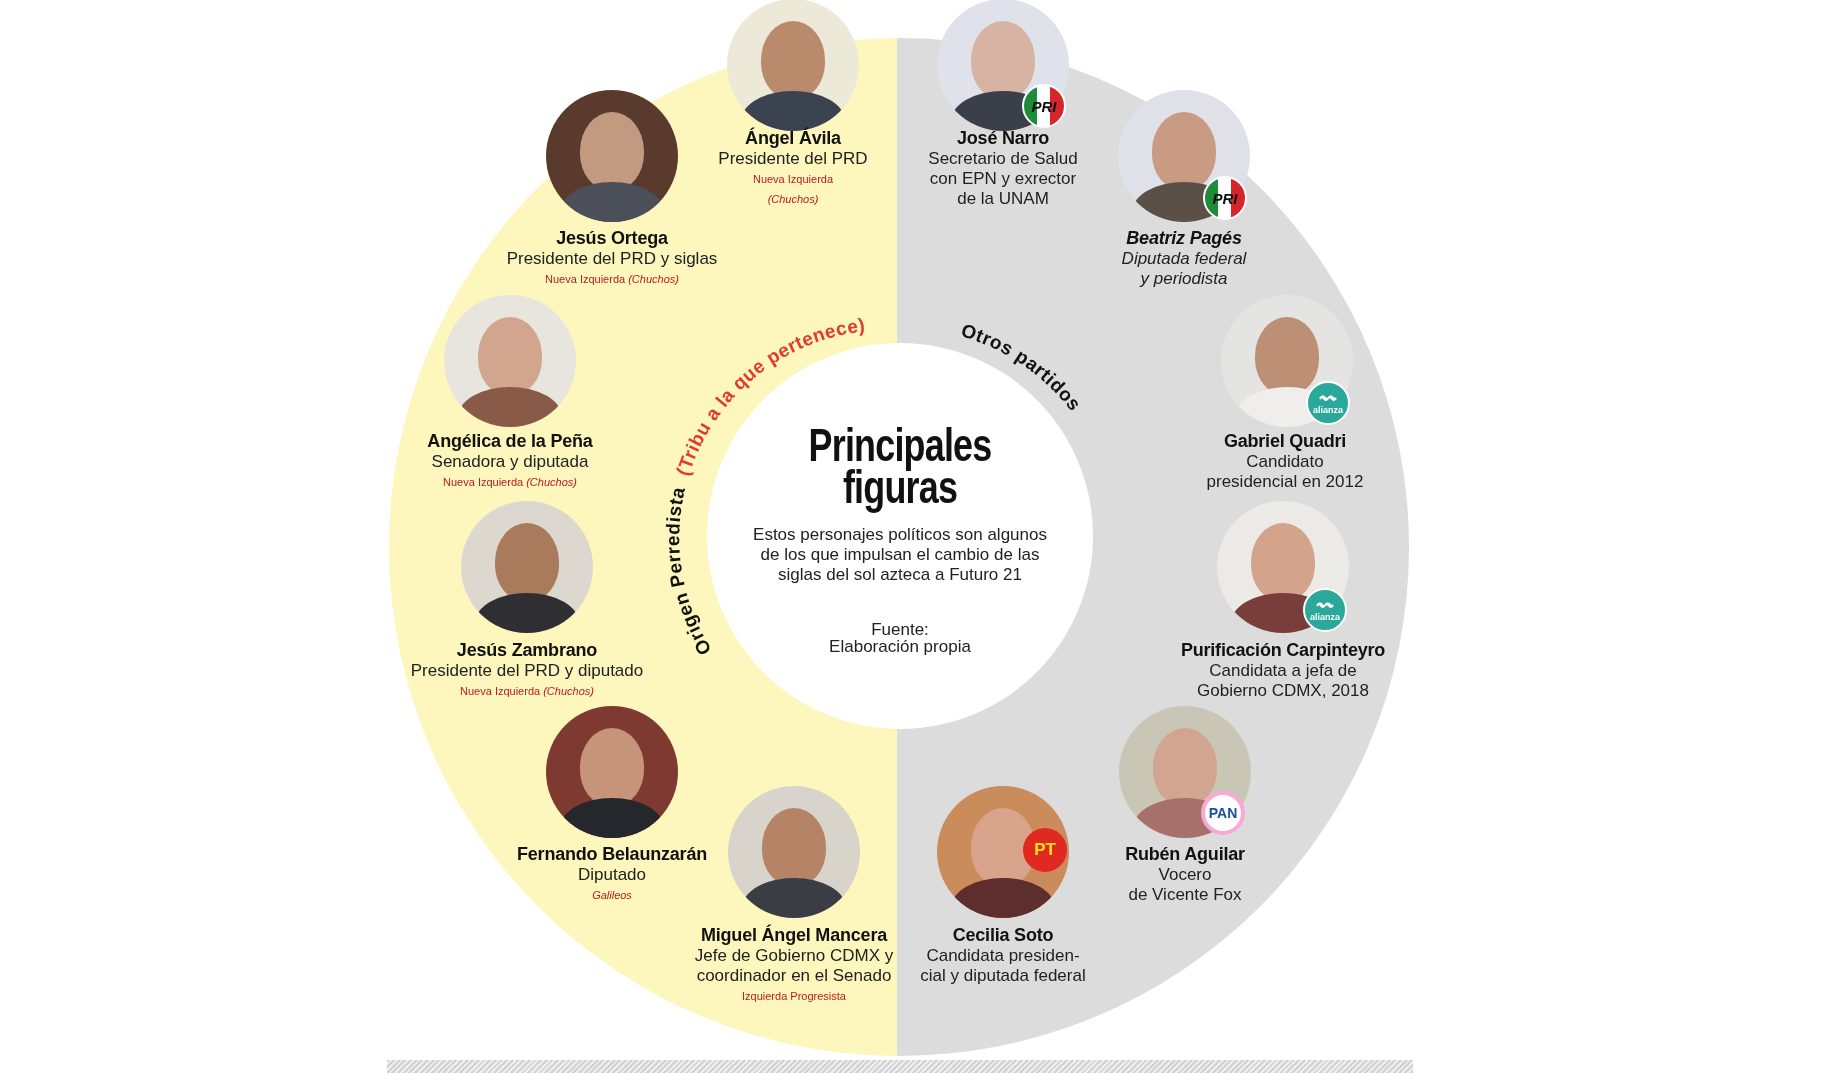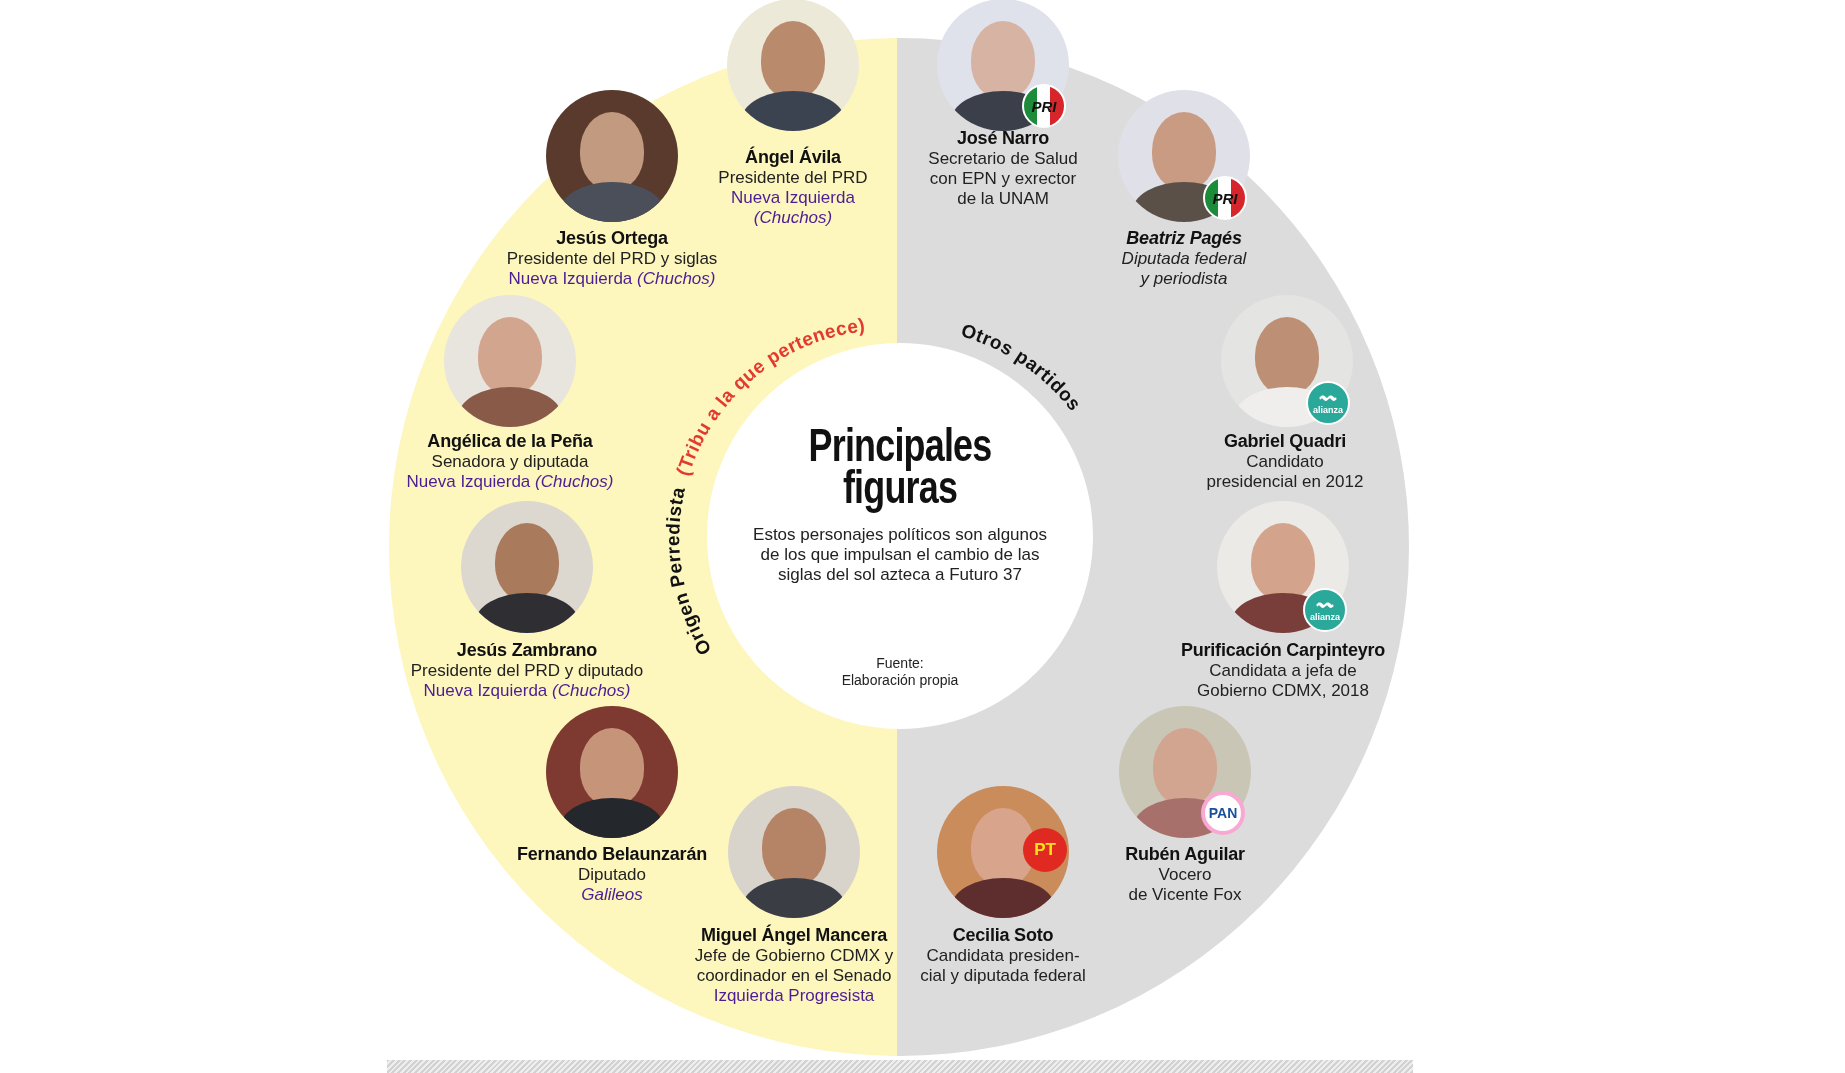--- a/index.html
+++ b/index.html
@@ -11,25 +11,25 @@
   .photo .head { position:absolute; left:34px; top:22px; width:64px; height:78px; border-radius:50% 50% 46% 46%; }
   .photo .body { position:absolute; left:14px; top:92px; width:104px; height:60px; border-radius:50% 50% 0 0; }
   .badge { position:absolute; width:44px; height:44px; border-radius:50%; margin-left:-22px; margin-top:-22px; display:flex; align-items:center; justify-content:center; font-weight:bold; font-size:15px; box-sizing:border-box; }
   .badge.pri { background: linear-gradient(90deg,#1c8c3a 0 33%, #ffffff 33% 66%, #d6262c 66% 100%); border:2px solid #ffffff; color:#111;font-style:italic; }
   .badge.alianza { background:#2aa99b; color:#fff; font-size:9px; flex-direction:column; border:2px solid #ffffff; }
   .badge.alianza .wing { font-size:16px; line-height:14px; }
   .badge.pan { background:#ffffff; border:4px solid #f9a8d4; color:#1a4f9c; font-size:14px; }
   .badge.pt { background:#e02a21; color:#ffe21a; font-size:17px; }
   .name { font-weight:bold; font-size:18px; line-height:21px; color:#111; letter-spacing:-0.2px; }
   .line { font-size:17px; line-height:20px; color:#222; }
-  .tribe { font-size:17px; line-height:20px; color:#4c1d95; }
+  .tribe { font-size:11px; line-height:20px; color:#b91c1c; }
   .tribe i { font-style:italic; }
   #center-title { position:absolute; left:900px; top:424px; width:300px; margin-left:-150px; text-align:center; font-family:"Liberation Sans", sans-serif; font-weight:bold; font-size:46px; line-height:42px; color:#111; transform:scaleX(0.78); letter-spacing:-1px; }
   #center-desc { position:absolute; left:900px; top:525px; width:300px; margin-left:-150px; text-align:center; font-size:17px; line-height:20px; color:#222; }
-  #center-source { position:absolute; left:900px; top:655px; width:200px; margin-left:-100px; text-align:center; font-size:14px; line-height:17px; color:#222; }
+  #center-source { position:absolute; left:900px; top:621px; width:200px; margin-left:-100px; text-align:center; font-size:17px; line-height:17px; color:#222; }
   #bottom-bar { position:absolute; left:387px; top:1060px; width:1026px; height:13px; background: repeating-linear-gradient(135deg, #d2d2d2 0 2px, #eeeeee 2px 4px); }
 </style>
 </head>
 <body>
 
 <div id="stage">
 
   <svg class="bg" width="1845" height="1073" viewBox="0 0 1845 1073">
     <defs>
       <clipPath id="leftHalf">
@@ -52,31 +52,31 @@
     </text>
     <text font-family="Liberation Sans, sans-serif" font-size="19" font-weight="bold" fill="#111" letter-spacing="0.5">
       <textPath href="#rightArc">Otros partidos</textPath>
     </text>
   </svg>
 
   <div id="center-title">
     <div>Principales</div>
     <div>figuras</div>
   </div>
-  <div id="center-desc">Estos personajes políticos son algunos de los que impulsan el cambio de las siglas del sol azteca a Futuro 37</div>
+  <div id="center-desc">Estos personajes políticos son algunos de los que impulsan el cambio de las siglas del sol azteca a Futuro 21</div>
   <div id="center-source">
     <div>Fuente:</div>
     <div>Elaboración propia</div>
   </div>
 
   <div class="photo" style="left:793px;top:65px;background:#ece9d8;">
     <div class="head" style="background:#b98a6c;"></div>
       <div class="body" style="background:#3c4350;"></div>
   </div>
-  <div class="person" style="left:793px;top:128px;margin-top:19px;">
+  <div class="person" style="left:793px;top:128px;">
     <div class="name">Ángel Ávila</div>
     <div class="line">Presidente del PRD</div>
     <div class="tribe">Nueva Izquierda</div>
     <div class="tribe"><i>(Chuchos)</i></div>
   </div>
 
   <div class="photo" style="left:612px;top:156px;background:#5a3a2c;">
     <div class="head" style="background:#c29a80;"></div>
       <div class="body" style="background:#4a4f5a;"></div>
   </div>

